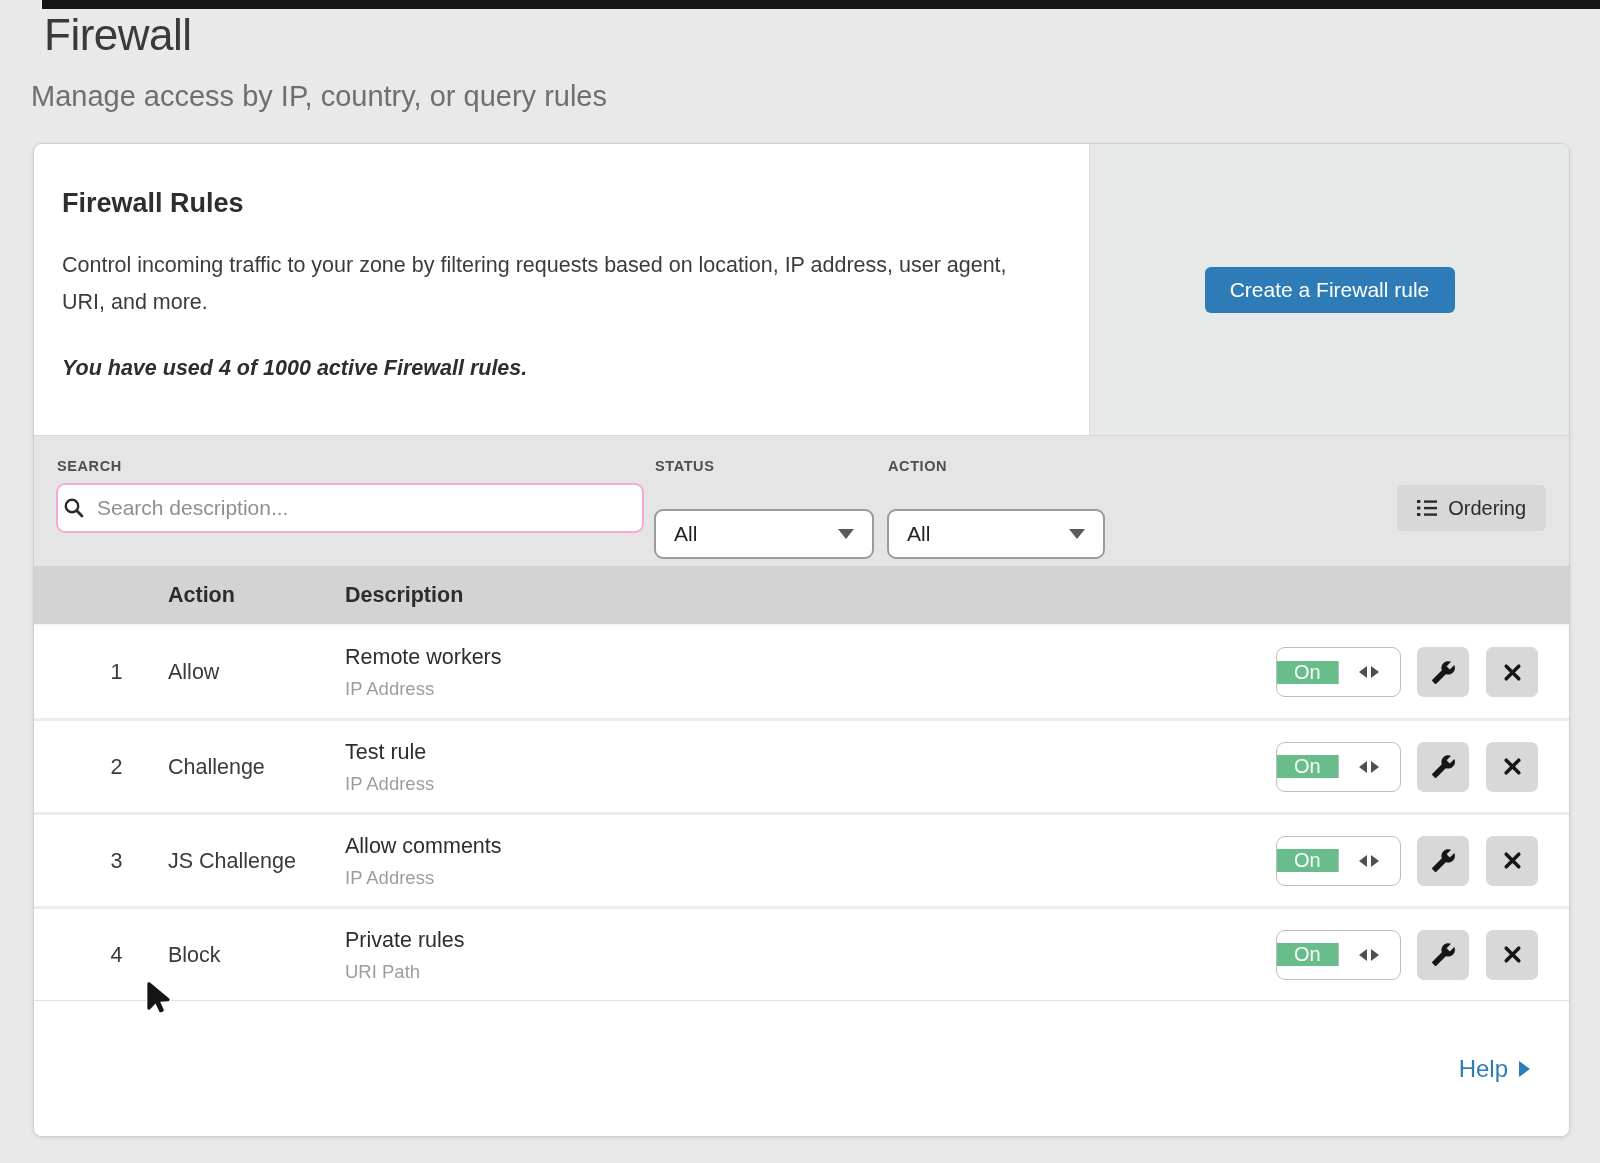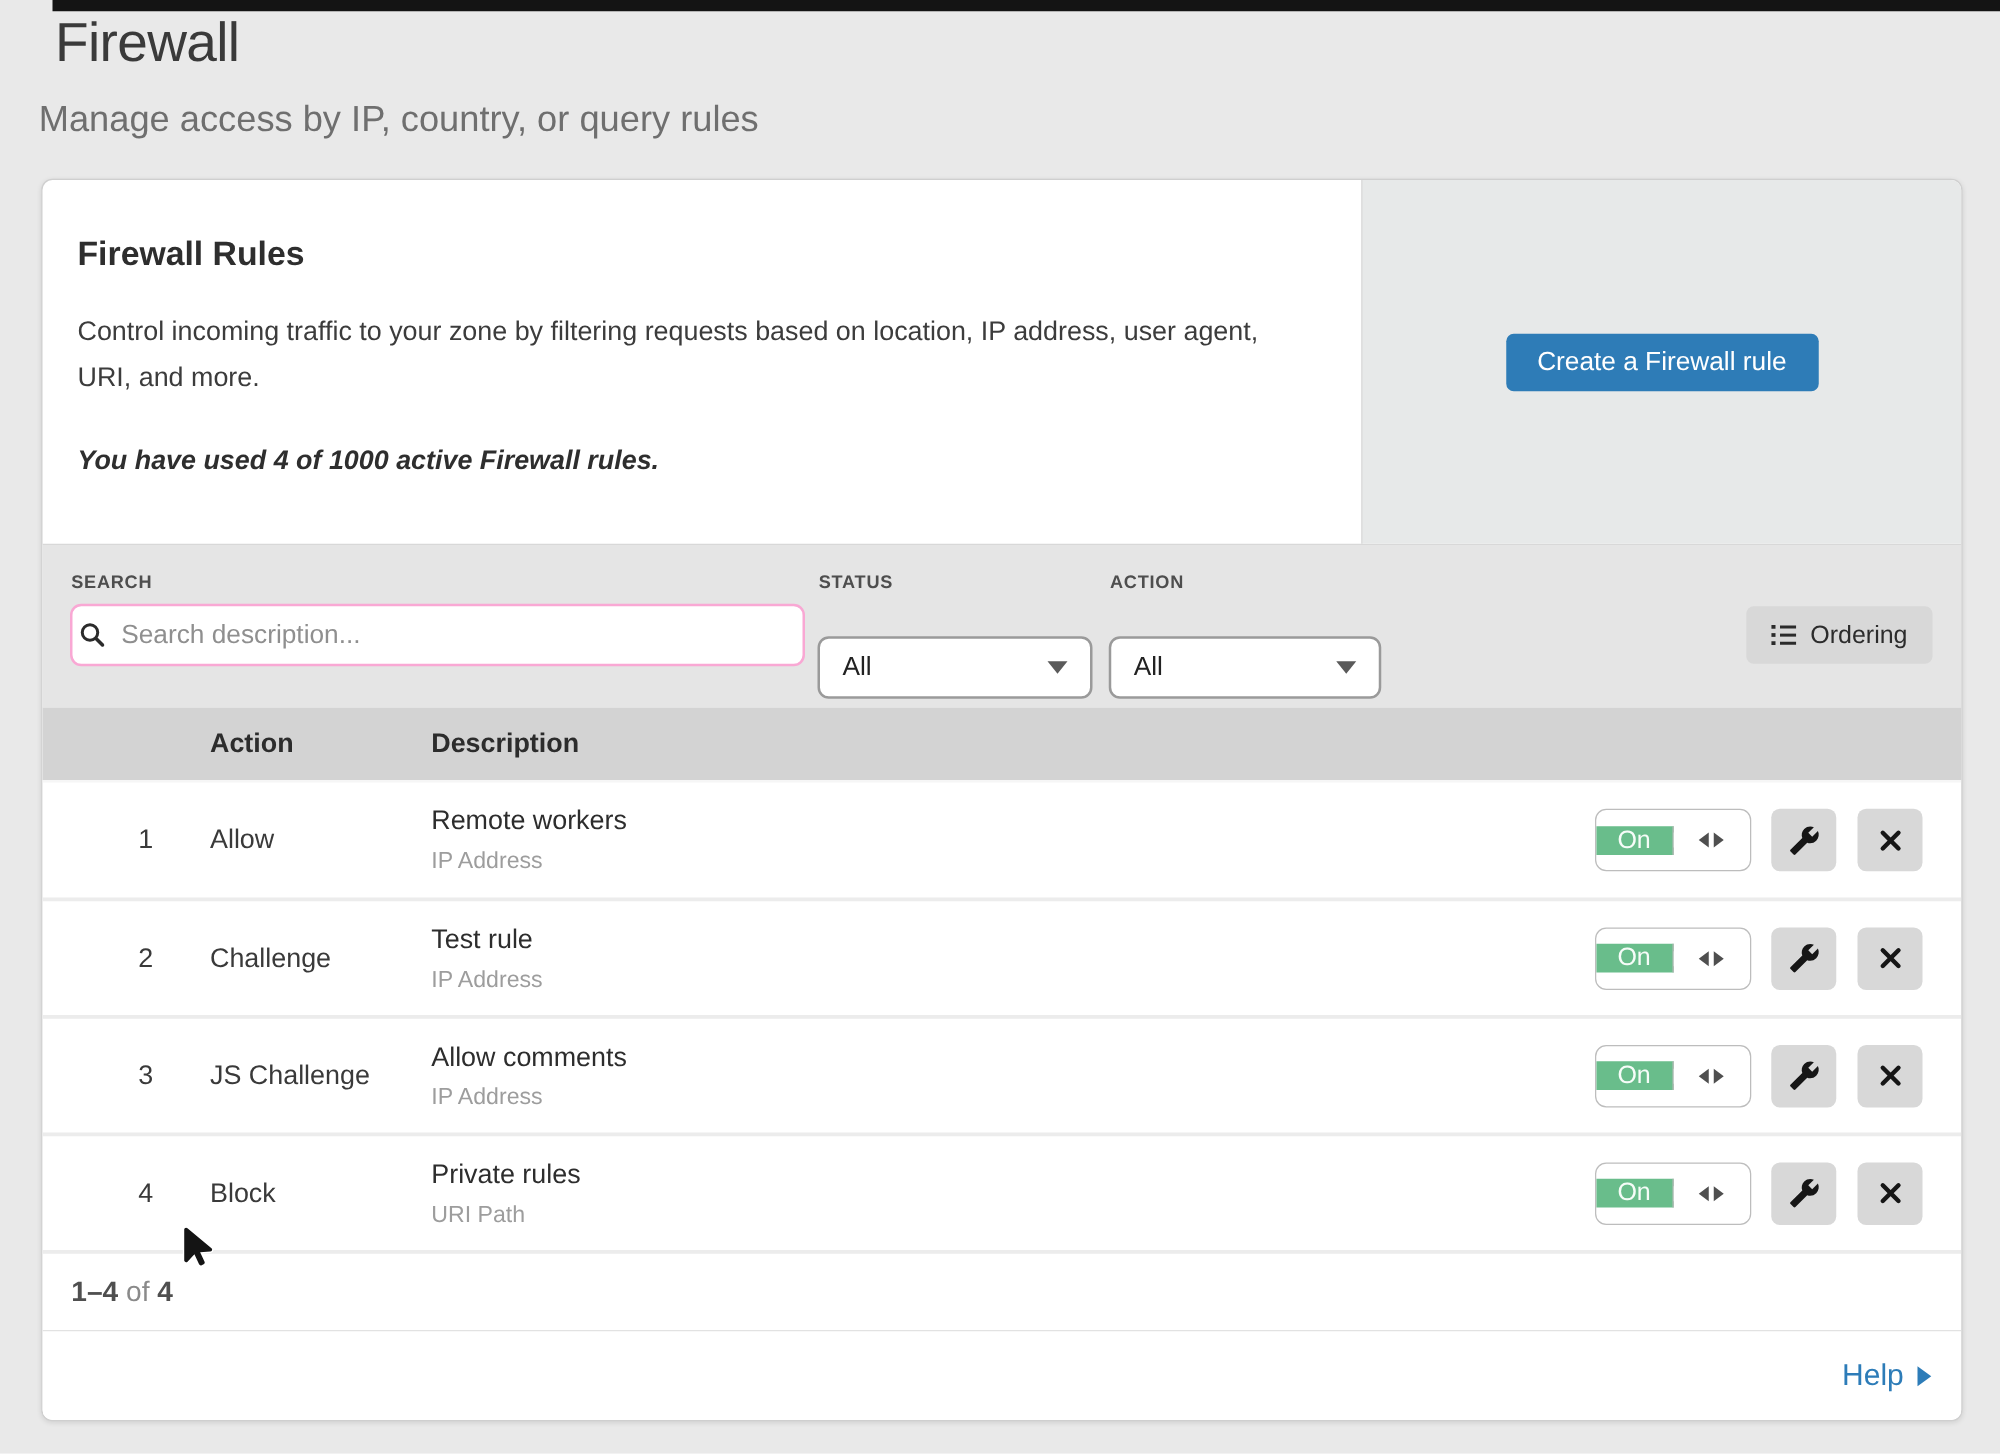--- a/index.html
+++ b/index.html
@@ -73,21 +73,21 @@
   .icon-btn { position:absolute; top:50%; transform:translateY(-50%); width:52px; height:50px; background:#d8d8d8;
               border:none; border-radius:7px; display:flex; align-items:center; justify-content:center; cursor:pointer; }
   .wrench-btn { right:100px; } .x-btn { right:31px; }
 
   
   .tfoot { height:64px; flex:none; position:relative; border-top:3px solid #ececec; background:#fff; }
   .pagination { position:absolute; left:23px; top:50%; transform:translateY(-50%); font-size:22.5px; color:#8a8a8a; }
   .pag-strong { font-weight:700; color:#4f4f4f; }
 
   .help-row { flex:1; border-top:1px solid #e2e2e2; background:#fff; display:flex; align-items:center;
-              justify-content:flex-end; padding-right:24px; }
+              justify-content:flex-end; padding-right:39px; }
   .help-link { display:flex; align-items:center; gap:11px; color:#2d7cb8; font-size:24px; text-decoration:none; cursor:pointer; }
   .help-arrow { width:0; height:0; border-top:8px solid transparent; border-bottom:8px solid transparent;
                 border-left:11px solid #2d7cb8; }
 
   .cursor { position:absolute; left:145px; top:980px; z-index:20; pointer-events:none; }
 </style>
 </head>
 <body>
 
 <div class="screen">
@@ -248,27 +248,20 @@
       </svg>
     </button>
     <button class="icon-btn x-btn">
       <svg width="23" height="23" viewBox="0 0 22 22">
         <path d="M5 5 L17 17 M17 5 L5 17" stroke="#161616" stroke-width="3.4" stroke-linecap="round"></path>
       </svg>
     </button>
   </div>
 </div>
 
-    <div class="tfoot">
-      <div class="pagination">
-        <span class="pag-strong">1–4</span>
-        <span>of</span>
-        <span class="pag-strong">4</span>
-      </div>
-    </div>
 
     <div class="help-row">
       <a class="help-link">
         <span>Help</span>
         <i class="help-arrow"></i>
       </a>
     </div>
 
   </div>
 

